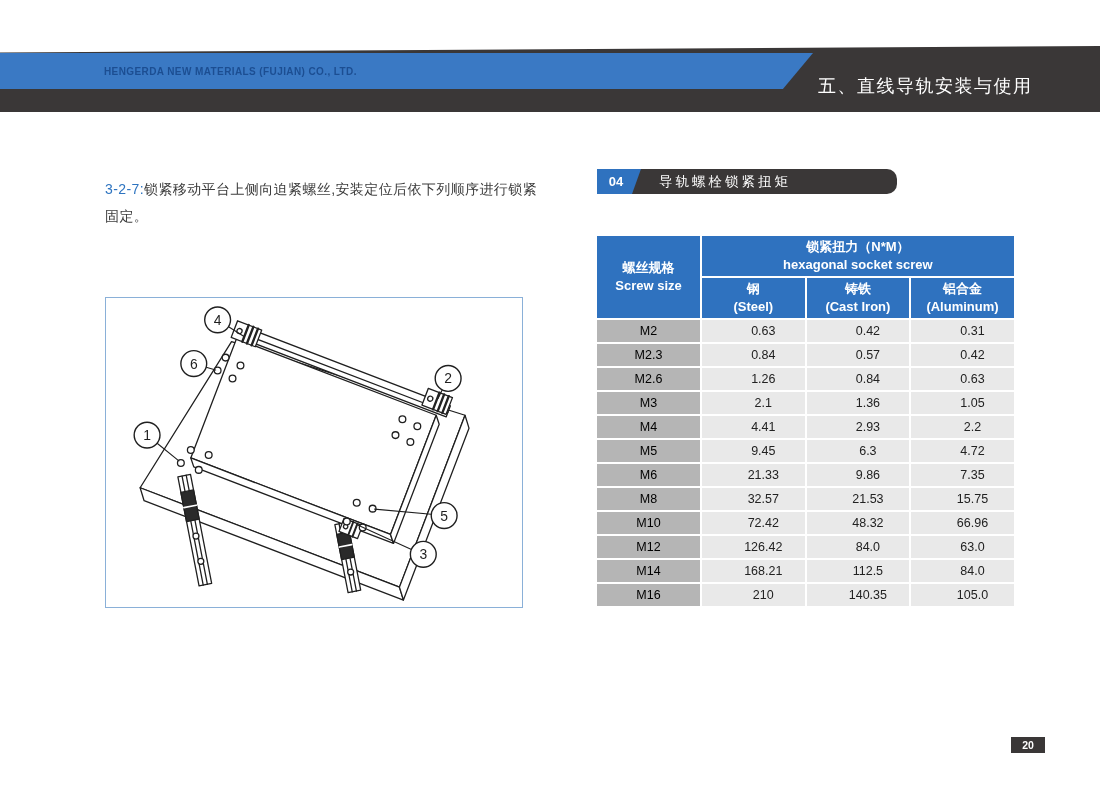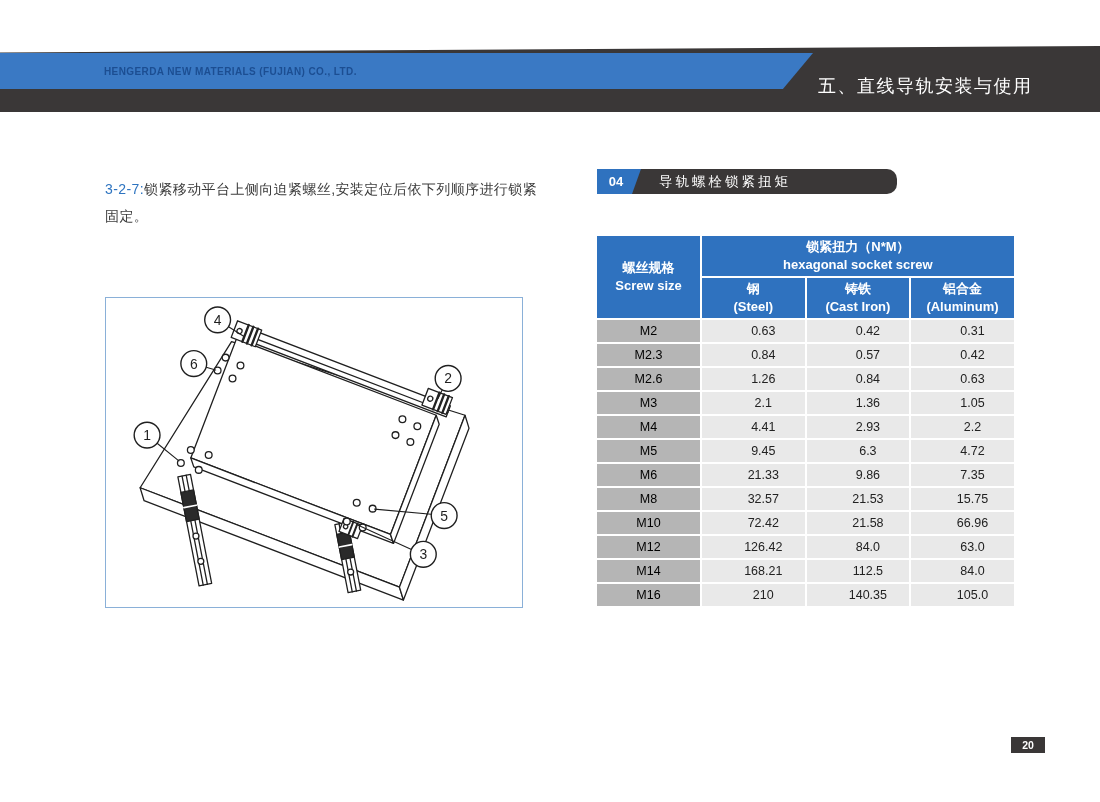--- a/index.html
+++ b/index.html
@@ -259,21 +259,21 @@
           </tr>
           <tr>
             <td class="rowhead">M8</td>
             <td class="val">32.57</td>
             <td class="val">21.53</td>
             <td class="val">15.75</td>
           </tr>
           <tr>
             <td class="rowhead">M10</td>
             <td class="val">72.42</td>
-            <td class="val">21.58</td>
+            <td class="val">48.32</td>
             <td class="val">66.96</td>
           </tr>
           <tr>
             <td class="rowhead">M12</td>
             <td class="val">126.42</td>
             <td class="val">84.0</td>
             <td class="val">63.0</td>
           </tr>
           <tr>
             <td class="rowhead">M14</td>

